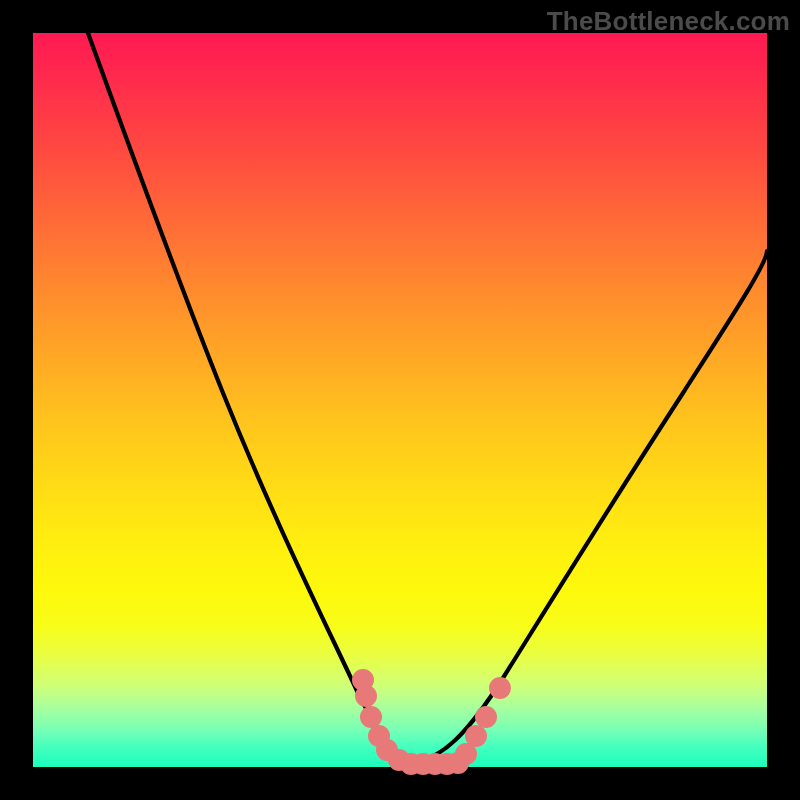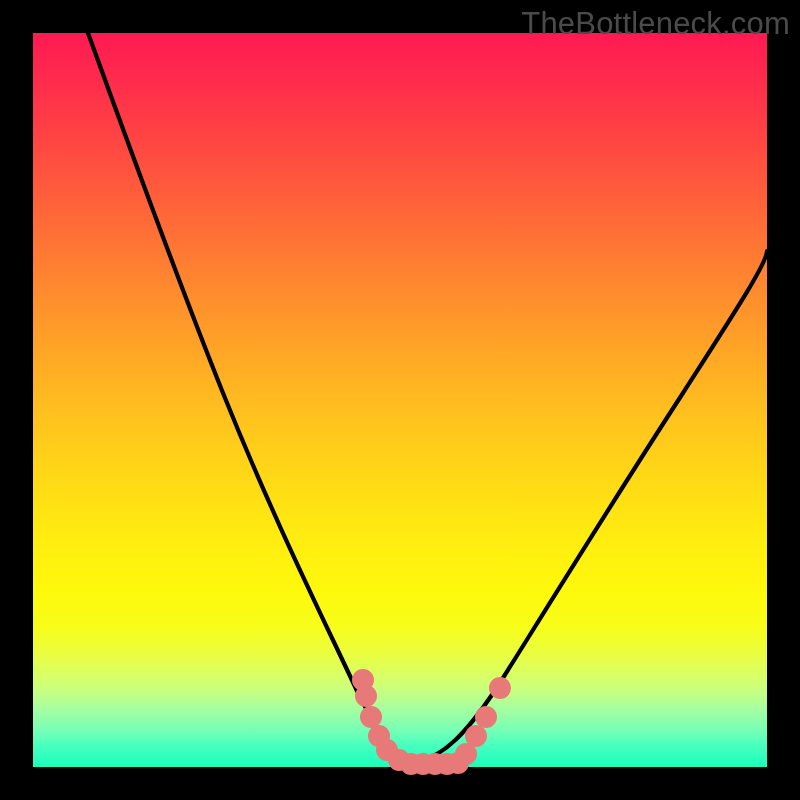--- a/index.html
+++ b/index.html
@@ -42,22 +42,22 @@
       #77ffb6 95%,
       #4affbe 97%,
       #19ffbd 100%
     );
   }
   .watermark {
     position: absolute;
     top: 6px;
     right: 10px;
     color: #4b4b4b;
-    font-size: 31px;
-    font-weight: 400;
+    font-size: 26px;
+    font-weight: 700;
     letter-spacing: 0.2px;
     z-index: 5;
     user-select: none;
   }
   svg.curves {
     position: absolute;
     left: 0;
     top: 0;
     width: 734px;
     height: 734px;

